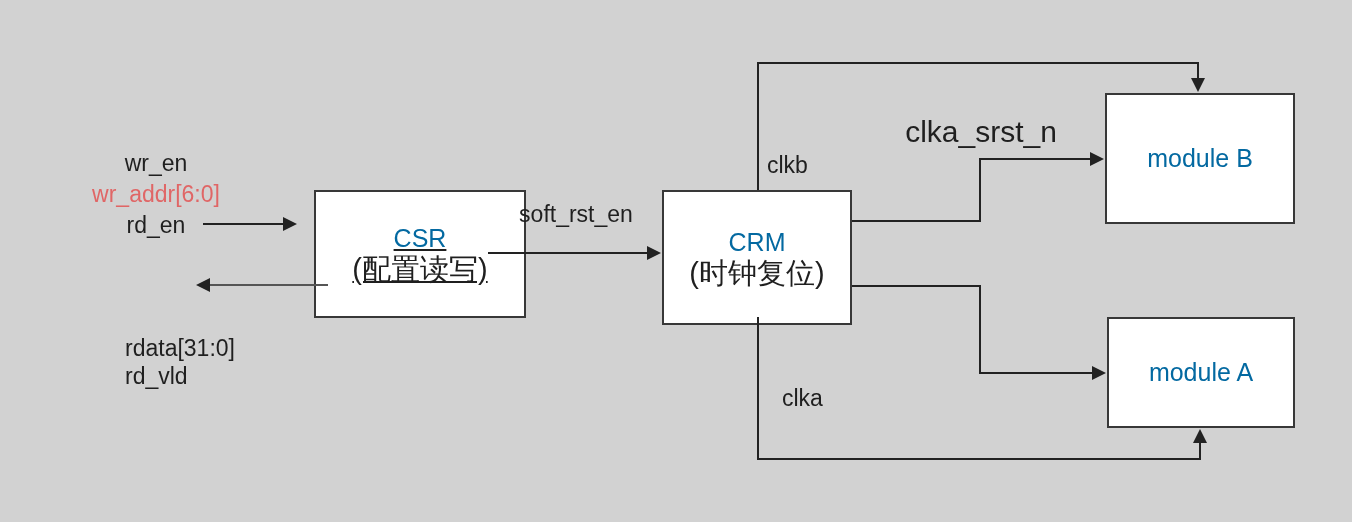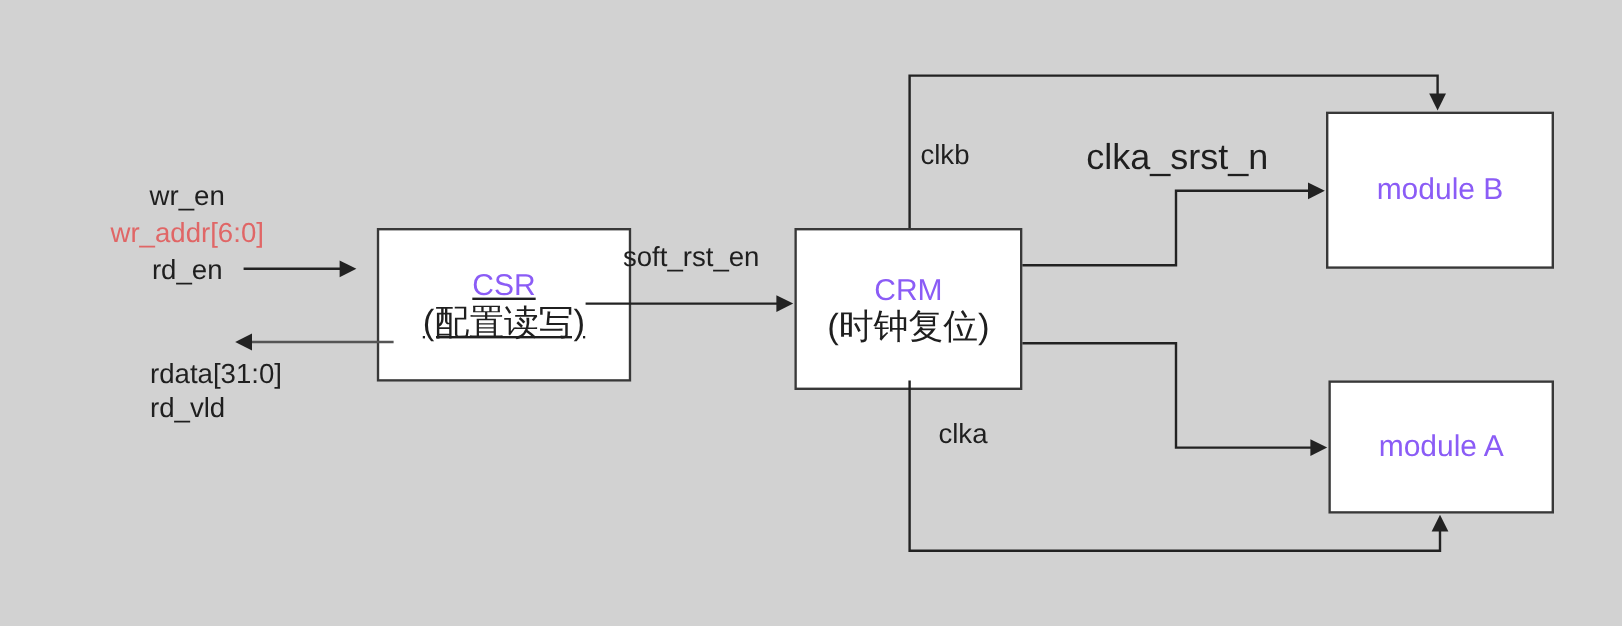--- a/index.html
+++ b/index.html
@@ -32,41 +32,41 @@
     display: flex;
     flex-direction: column;
     align-items: center;
     justify-content: center;
     z-index: 1;
     color: #1f1f1f;
   }
   .block .title {
     font-size: 25px;
     line-height: 31px;
-    color: #8b5cf6;
+    color: #0369a1;
   }
   .block .subtitle {
     font-size: 29px;
     line-height: 31px;
     color: #1f1f1f;
   }
   #block-csr      { left: 314px;  top: 190px; width: 212px; height: 128px; text-decoration: underline; }
   #block-crm      { left: 662px;  top: 190px; width: 190px; height: 135px; }
   #block-module-b { left: 1105px; top: 93px;  width: 190px; height: 131px; }
   #block-module-a { left: 1107px; top: 317px; width: 188px; height: 111px; }
 
   .label {
     position: absolute;
     color: #1f1f1f;
     font-size: 23px;
     white-space: nowrap;
     z-index: 3;
   }
   .label.centered  { transform: translate(-50%, -50%); }
-  .label.left-v    { transform: translate(0, -50%); }
+  .label.left-v    { transform: translate(0, -50%); margin-top: 36px; }
   .label.big       { font-size: 30px; }
   .label.red       { color: #e06666; }
 
   #lbl-wr-en       { left: 156px; top: 163px; }
   #lbl-wr-addr     { left: 156px; top: 194px; }
   #lbl-rd-en       { left: 156px; top: 225px; }
   #lbl-rdata       { left: 125px; top: 312px; }
   #lbl-rd-vld      { left: 125px; top: 340px; }
   #lbl-soft-rst-en { left: 576px; top: 214px; }
   #lbl-clkb        { left: 767px; top: 129px; }

